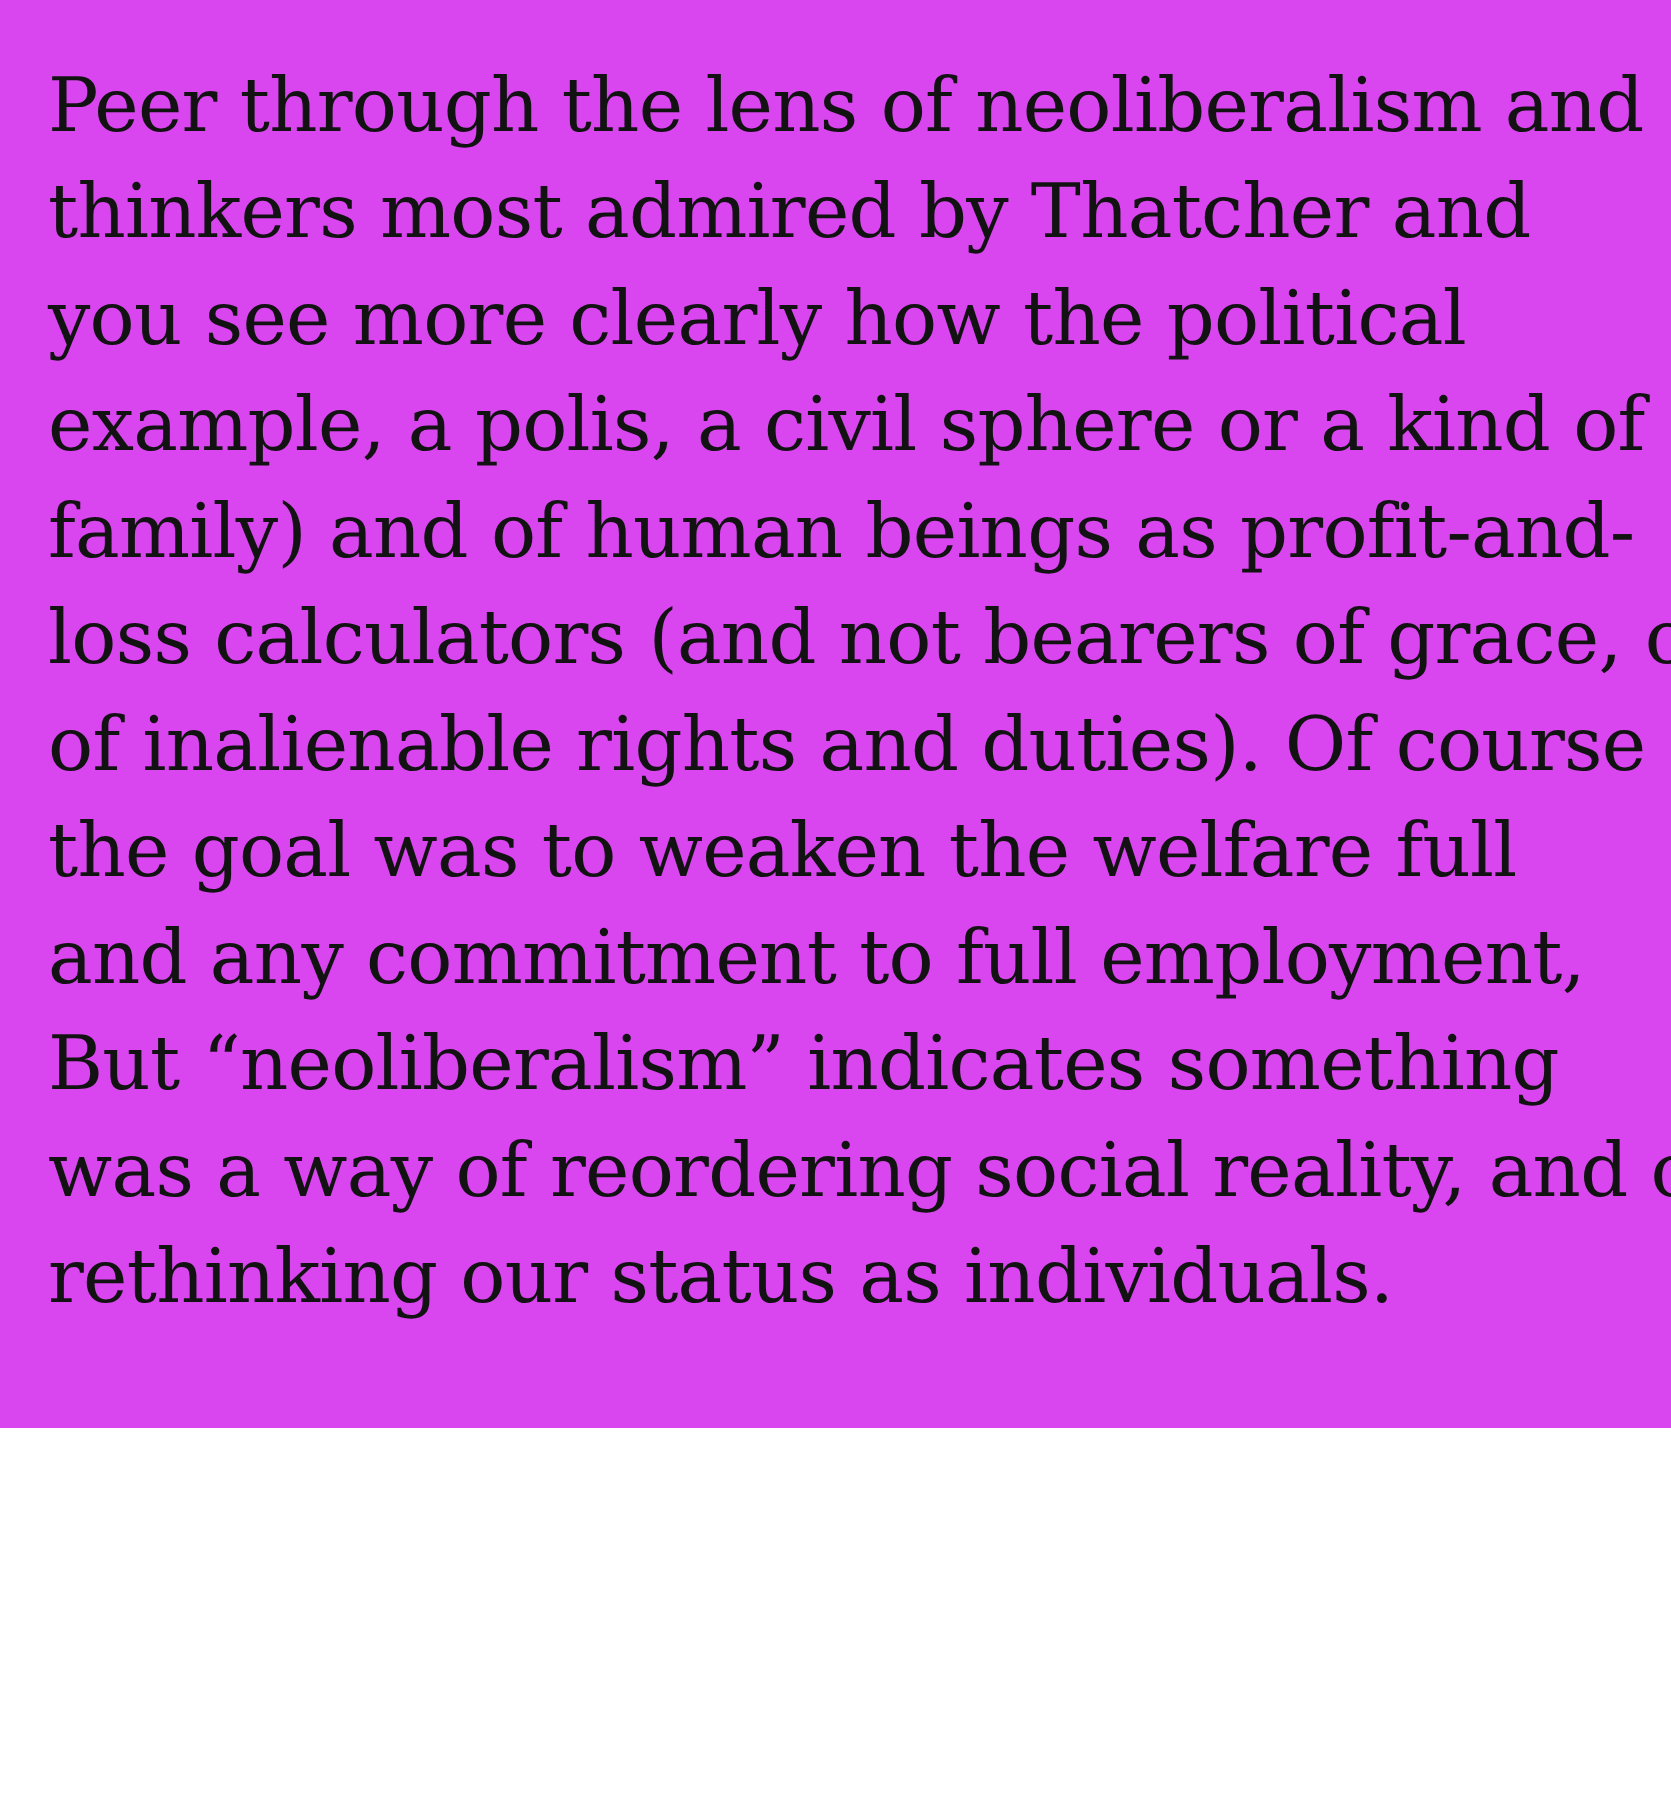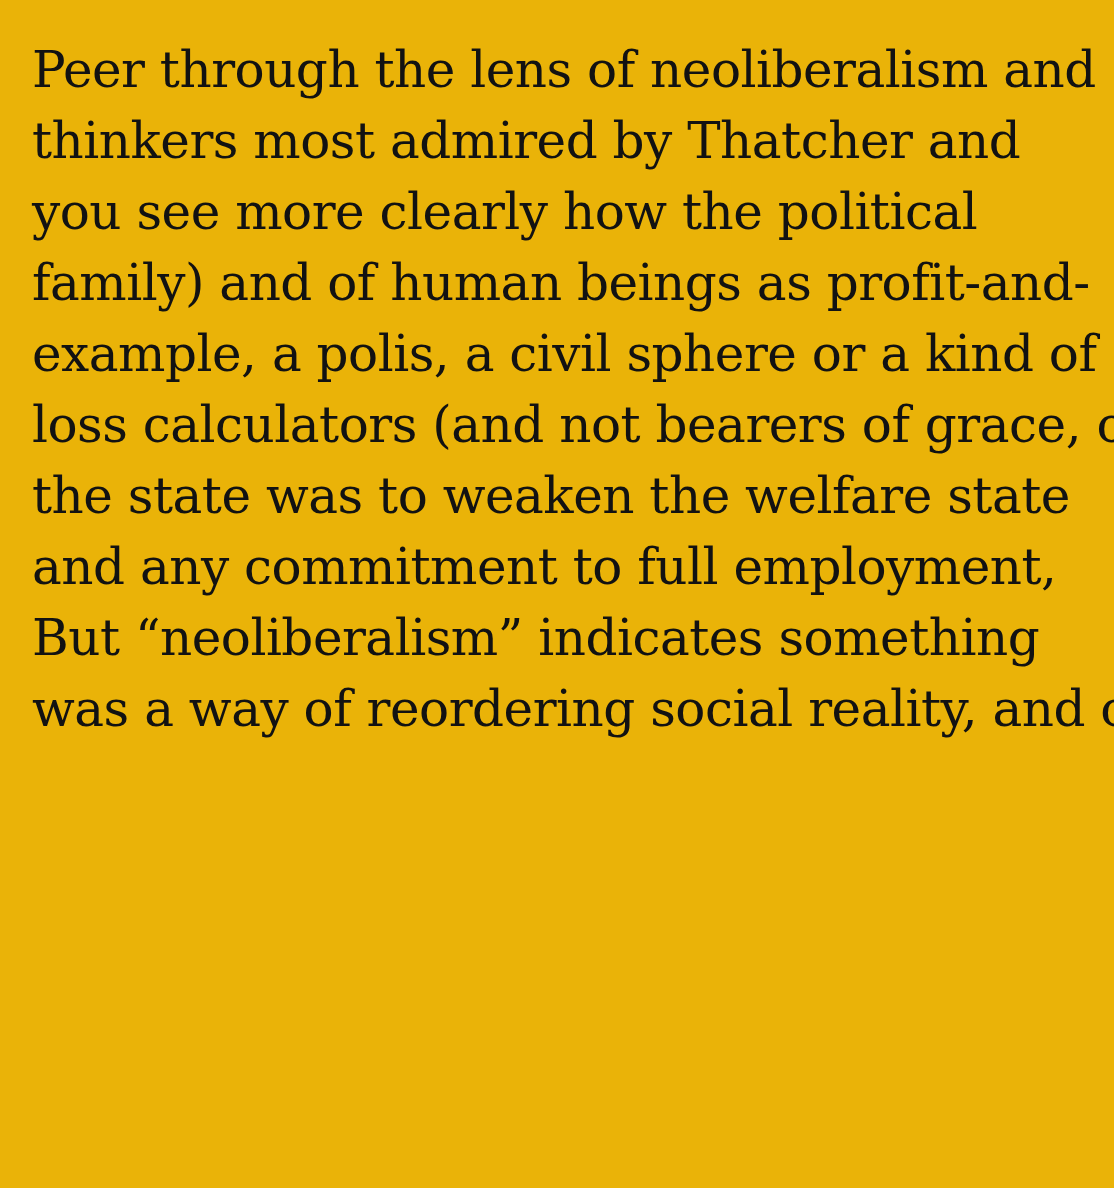--- a/index.html
+++ b/index.html
@@ -8,23 +8,23 @@
   }
   body {
     width: 1114px;
     height: 1200px;
     background: #ffffff;
     overflow: hidden;
   }
   .article-body {
     box-sizing: border-box;
     width: 1114px;
-    height: 1188px;
+    height: 952px;
     padding: 35px 20px 0 32px;
-    background: #eab308;
+    background: #d946ef;
   }
   .paragraph {
     margin: 0;
     font-family: "DejaVu Serif", "Liberation Serif", serif;
     font-size: 50px;
     line-height: 71px;
     font-weight: 400;
     color: #121212;
     letter-spacing: -0.01em;
   }
@@ -34,21 +34,23 @@
   }
 </style>
 </head>
 <body style="background: rgb(255, 255, 255);">
 
 <main class="article-body">
   <p class="paragraph" style="color: rgb(18, 18, 18);">
     <span class="text-line">Peer through the lens of neoliberalism and</span>
     <span class="text-line">thinkers most admired by Thatcher and</span>
     <span class="text-line">you see more clearly how the political</span>
+    <span class="text-line">example, a polis, a civil sphere or a kind of</span>
     <span class="text-line">family) and of human beings as profit-and-</span>
-    <span class="text-line">example, a polis, a civil sphere or a kind of</span>
     <span class="text-line">loss calculators (and not bearers of grace, or</span>
-    <span class="text-line">the state was to weaken the welfare state</span>
+    <span class="text-line">of inalienable rights and duties). Of course</span>
+    <span class="text-line">the goal was to weaken the welfare full</span>
     <span class="text-line">and any commitment to full employment,</span>
     <span class="text-line">But “neoliberalism” indicates something</span>
     <span class="text-line">was a way of reordering social reality, and of</span>
+    <span class="text-line">rethinking our status as individuals.</span>
   </p>
 </main>
 
 </body></html>

